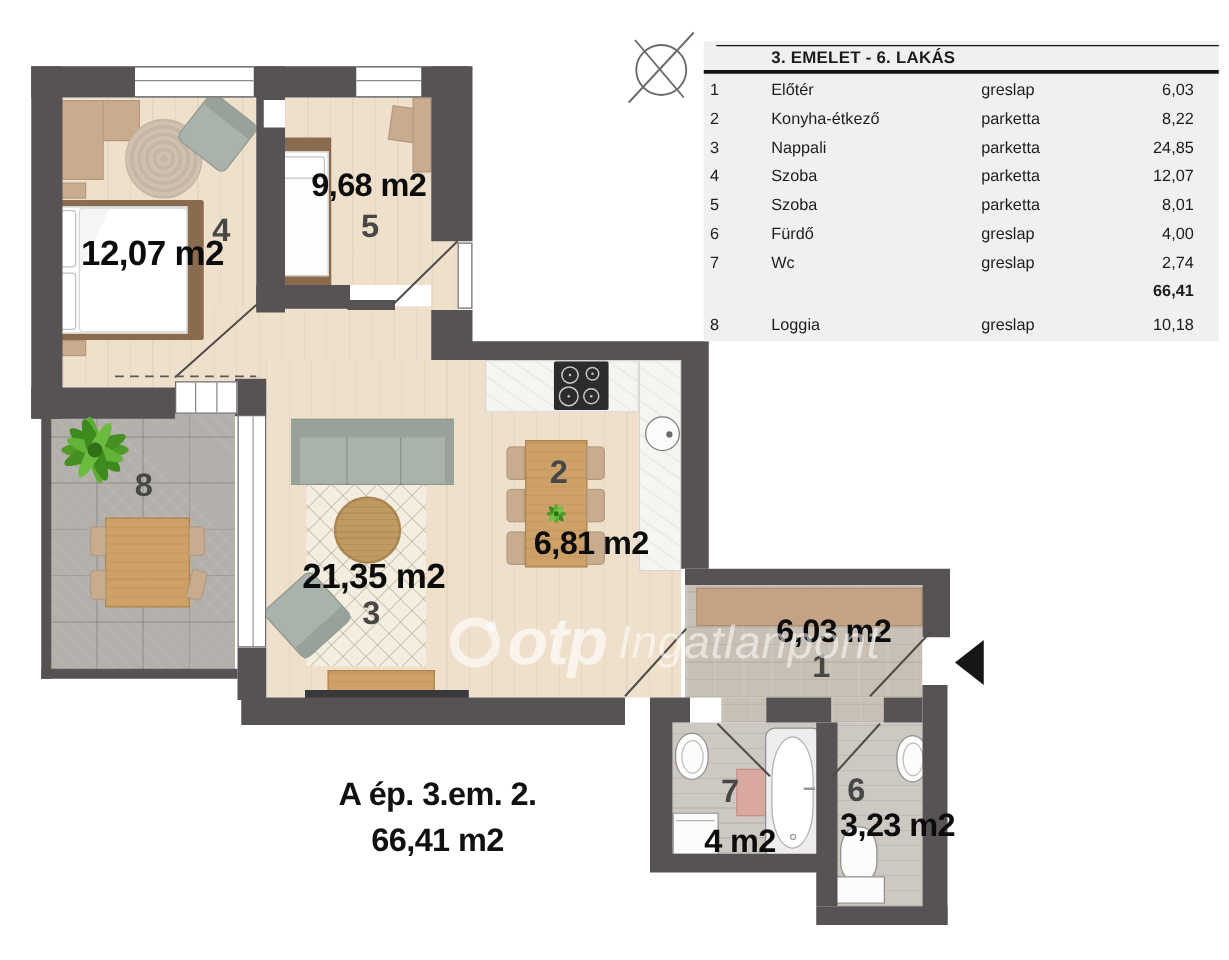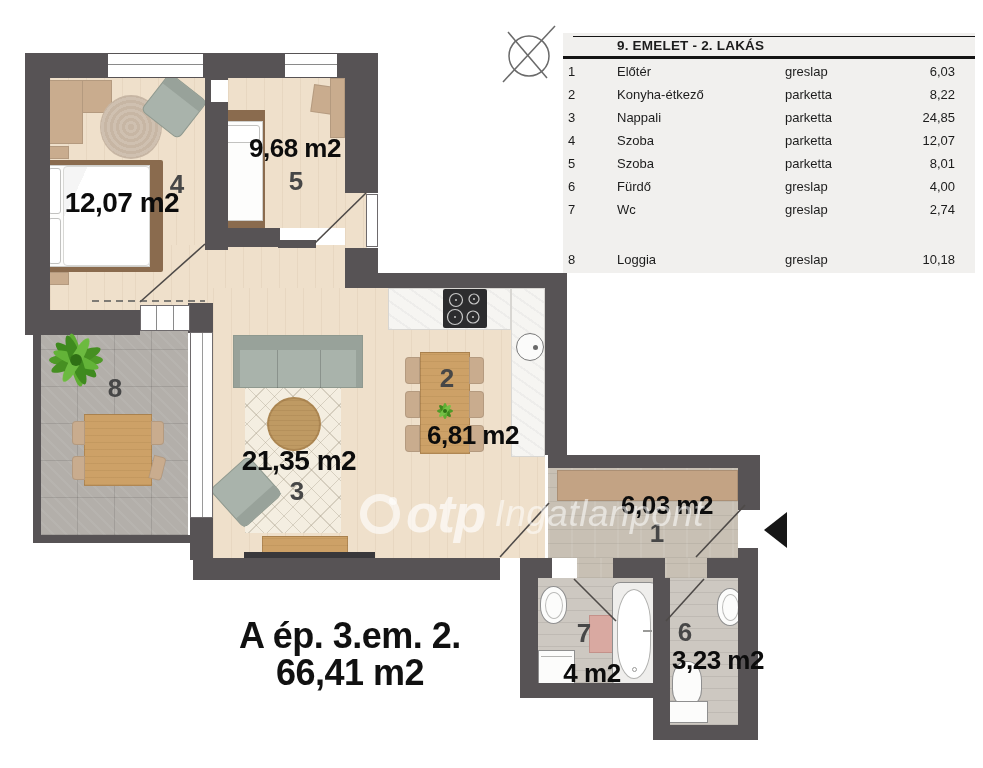--- a/index.html
+++ b/index.html
@@ -49,21 +49,21 @@
   .legend .title{position:absolute;left:54px;top:5px;font-weight:bold;font-size:13.5px;letter-spacing:.2px;}
   .legend .thickline{position:absolute;left:0;right:0;top:23px;height:2.5px;background:#141414;}
   .lrow{position:absolute;left:0;width:412px;height:23px;line-height:23px;}
   .lrow .c-num{position:absolute;left:5px;}
   .lrow .c-name{position:absolute;left:54px;}
   .lrow .c-fin{position:absolute;left:222px;}
   .lrow .c-area{position:absolute;right:20px;text-align:right;}
   .lrow.total .c-area{font-weight:bold;}
   
   .footer{position:absolute;left:195px;top:617px;width:310px;text-align:center;z-index:25;
-          font-weight:bold;color:#111;font-size:36px;line-height:37px;letter-spacing:-.5px;}
+          font-weight:bold;color:#111;font-size:26px;line-height:37px;letter-spacing:-.5px;}
   
   .wm{position:absolute;left:360px;top:483px;display:flex;align-items:center;z-index:30;
       pointer-events:none;font-style:italic;}
   .wm .ring{width:26px;height:26px;border:7px solid rgba(255,255,255,.62);border-radius:50%;position:relative;}
   .wm .ring .dot{position:absolute;right:-4px;top:-4px;width:8px;height:8px;border-radius:50%;
       background:rgba(255,255,255,.62);}
   .wm .otp{font-size:53px;font-weight:bold;color:rgba(255,255,255,.65);margin-left:6px;letter-spacing:-1px;}
   .wm .suffix{font-size:37px;font-weight:400;color:rgba(255,255,255,.55);margin-left:9px;letter-spacing:.5px;}
   .svgover{position:absolute;left:0;top:0;z-index:22;pointer-events:none;}
   .arrow-left{width:0;height:0;border-top:18px solid transparent;border-bottom:18px solid transparent;
@@ -268,21 +268,21 @@
   <div class="rnum" style="left:115px;top:388px;">8</div>
   <div class="rarea" style="left:667px;top:505px;">6,03 m2</div>
   <div class="rnum" style="left:657px;top:533px;">1</div>
   <div class="rnum" style="left:584px;top:633px;">7</div>
   <div class="rarea" style="left:592px;top:673px;">4 m2</div>
   <div class="rnum" style="left:685px;top:632px;">6</div>
   <div class="rarea" style="left:718px;top:660px;">3,23 m2</div>
 
   <div class="legend">
     <div class="topline"></div>
-    <div class="title">9. EMELET - 2. LAKÁS</div>
+    <div class="title">3. EMELET - 6. LAKÁS</div>
     <div class="thickline"></div>
     <div class="lrow" style="top:27px;">
       <span class="c-num">1</span>
       <span class="c-name">Előtér</span>
       <span class="c-fin">greslap</span>
       <span class="c-area">6,03</span>
     </div>
     <div class="lrow" style="top:50px;">
       <span class="c-num">2</span>
       <span class="c-name">Konyha-étkező</span>
@@ -312,20 +312,23 @@
       <span class="c-name">Fürdő</span>
       <span class="c-fin">greslap</span>
       <span class="c-area">4,00</span>
     </div>
     <div class="lrow" style="top:165px;">
       <span class="c-num">7</span>
       <span class="c-name">Wc</span>
       <span class="c-fin">greslap</span>
       <span class="c-area">2,74</span>
     </div>
+    <div class="lrow total" style="top:188px;">
+      <span class="c-area">66,41</span>
+    </div>
     <div class="lrow" style="top:215px;">
       <span class="c-num">8</span>
       <span class="c-name">Loggia</span>
       <span class="c-fin">greslap</span>
       <span class="c-area">10,18</span>
     </div>
   </div>
 
   <div class="wm">
     <span class="ring">

